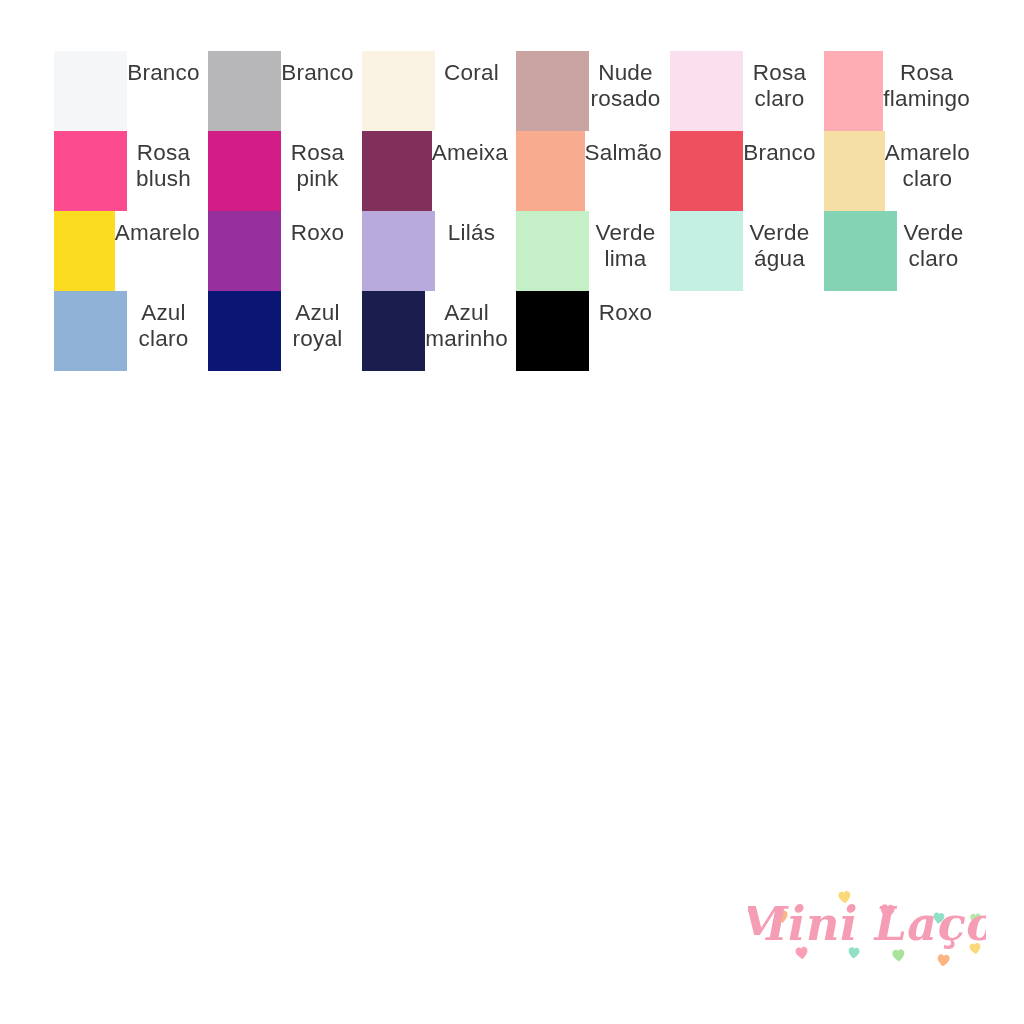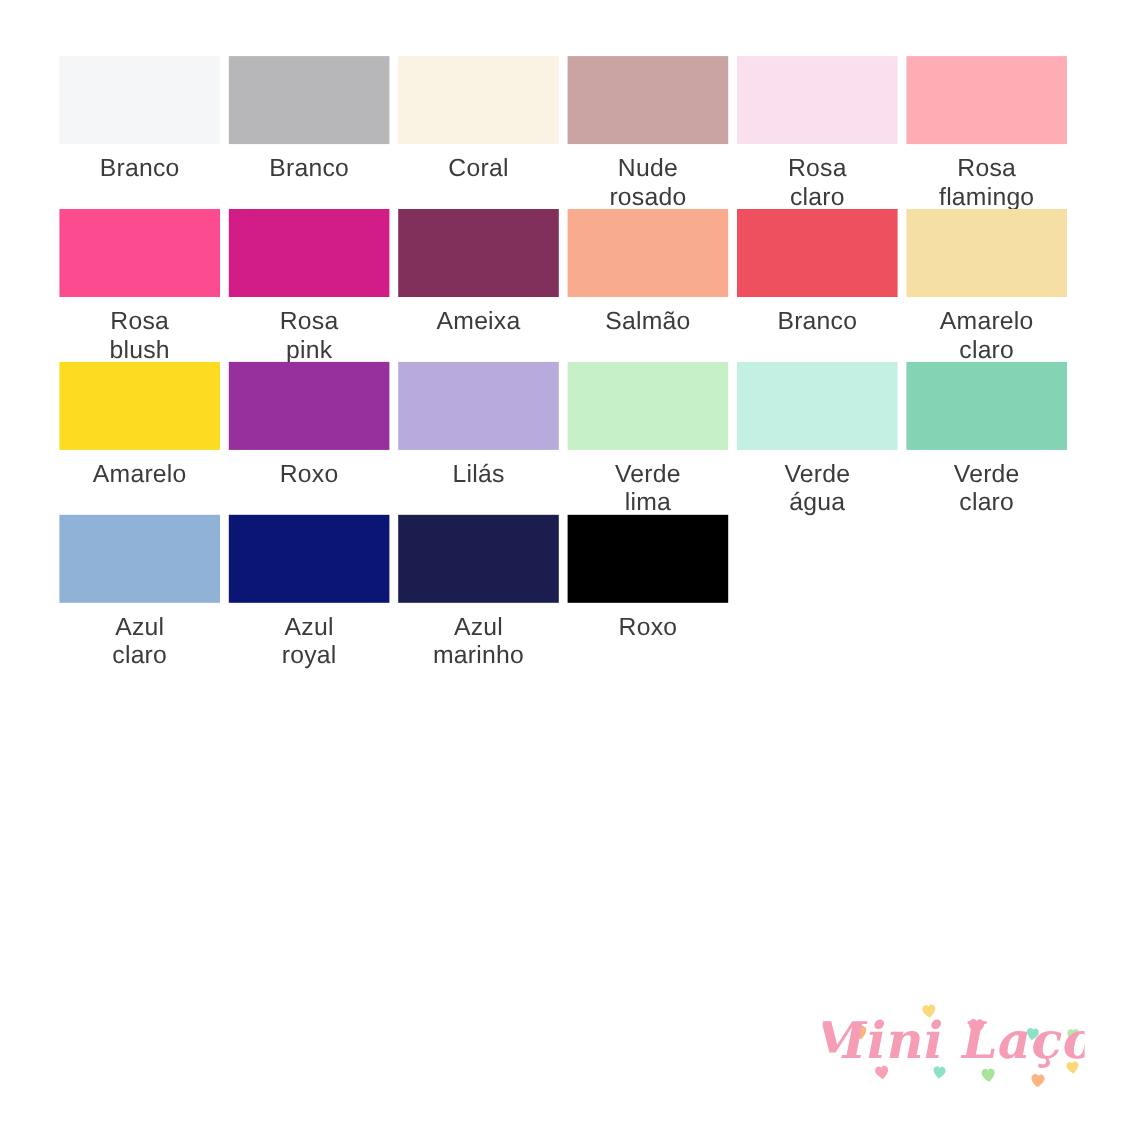--- a/index.html
+++ b/index.html
@@ -24,21 +24,20 @@
     width: 916px;
     display: grid;
     grid-template-columns: repeat(6, 146px);
     column-gap: 8px;
     row-gap: 0px;
   }
 
   .swatch-cell {
     width: 146px;
     display: flex;
-    flex-direction: column;
     align-items: flex-start;
   }
 
   .swatch-chip {
     width: 146px;
     height: 80px;
     display: block;
   }
 
   .swatch-label {
@@ -53,21 +52,21 @@
     
     height: 59px;
     box-sizing: border-box;
     word-break: normal;
   }
 
   
   #brand-logo {
     position: absolute;
     left: 748px;
-    top: 906px;
+    top: 884px;
     width: 238px;
     height: 82px;
   }
   #brand-logo svg {
     display: block;
     width: 238px;
     height: 82px;
   }
   .logo-wordmark {
     font-family: "DejaVu Serif", "Liberation Serif", serif;

